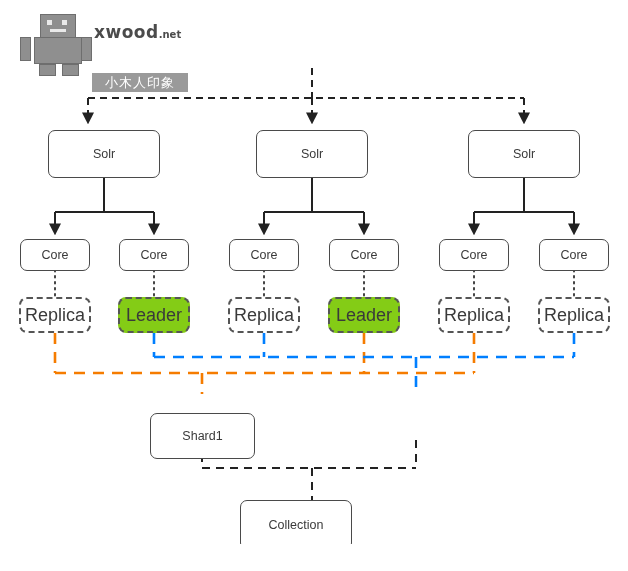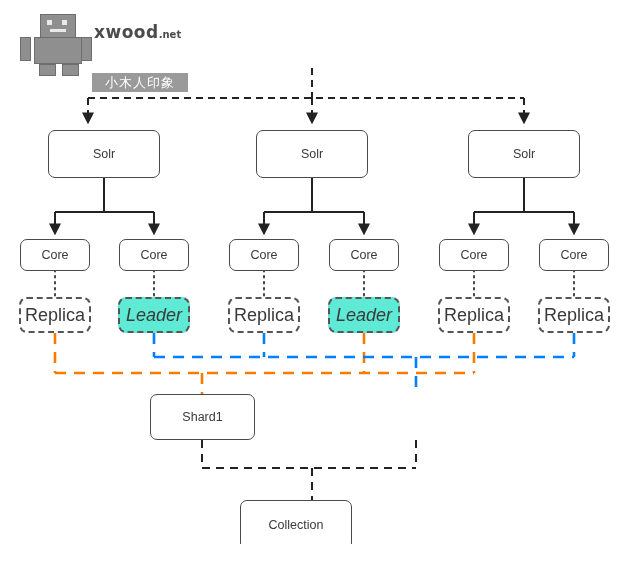--- a/index.html
+++ b/index.html
@@ -122,22 +122,21 @@
     border: 1.6px solid #4a4a4a;
     border-radius: 7px;
     font-size: 12.5px;
   }
   .node.dashed {
     border: 2px dashed #555555;
     border-radius: 8px;
     font-size: 18px;
   }
   .node.leader {
-    background: #5eead4;
-    font-style: italic;
+    background: #84cc16;
   }
 </style>
 </head>
 <body>
 
 <div id="canvas">
 
   <div id="logo">
     <div class="logo-robot-head">
       <span class="logo-eye l"></span>
@@ -264,21 +263,21 @@
   <div class="node dashed leader" style="left:328px; top:297px; width:72px; height:36px;">
     <span>Leader</span>
   </div>
   <div class="node dashed" style="left:438px; top:297px; width:72px; height:36px;">
     <span>Replica</span>
   </div>
   <div class="node dashed" style="left:538px; top:297px; width:72px; height:36px;">
     <span>Replica</span>
   </div>
 
-  <div class="node solid" style="left:150px; top:394px; width:105px; height:46px;">
+  <div class="node solid" style="left:150px; top:413px; width:105px; height:46px;">
     <span>Shard1</span>
   </div>
 
   <div class="node solid" style="left:240px; top:500px; width:112px; height:50px;">
     <span>Collection</span>
   </div>
 
 </div>
 
 </body></html>

